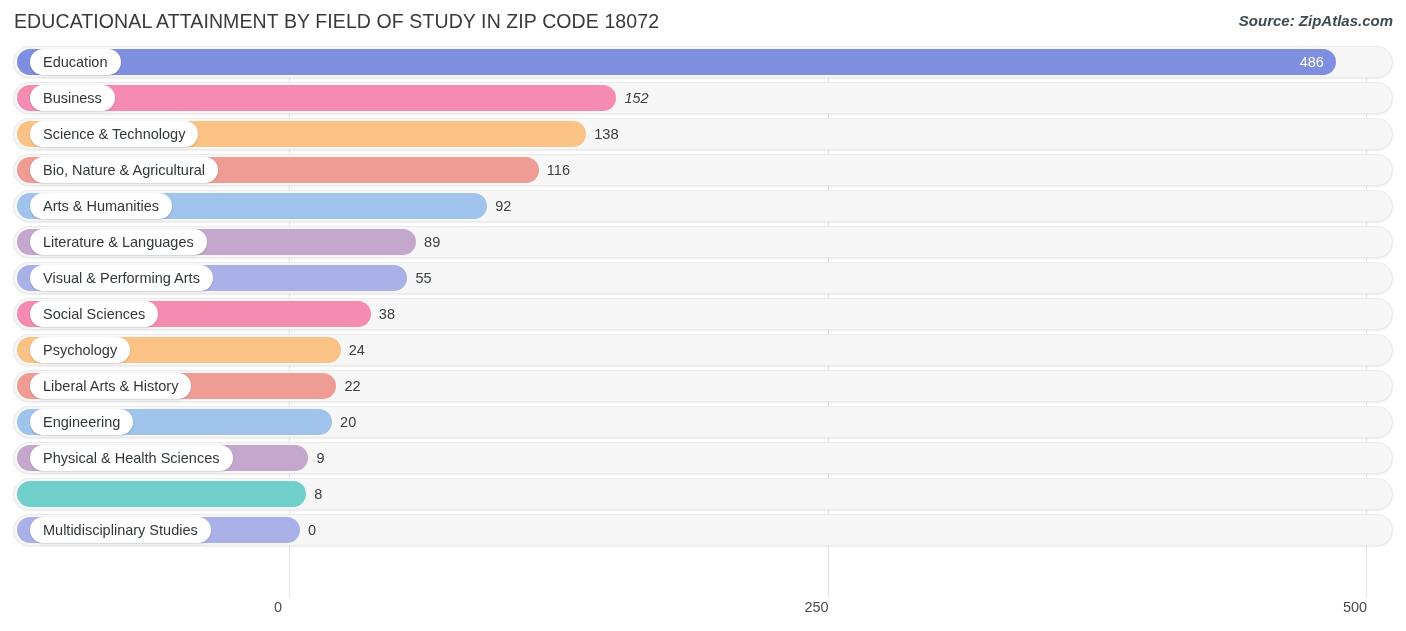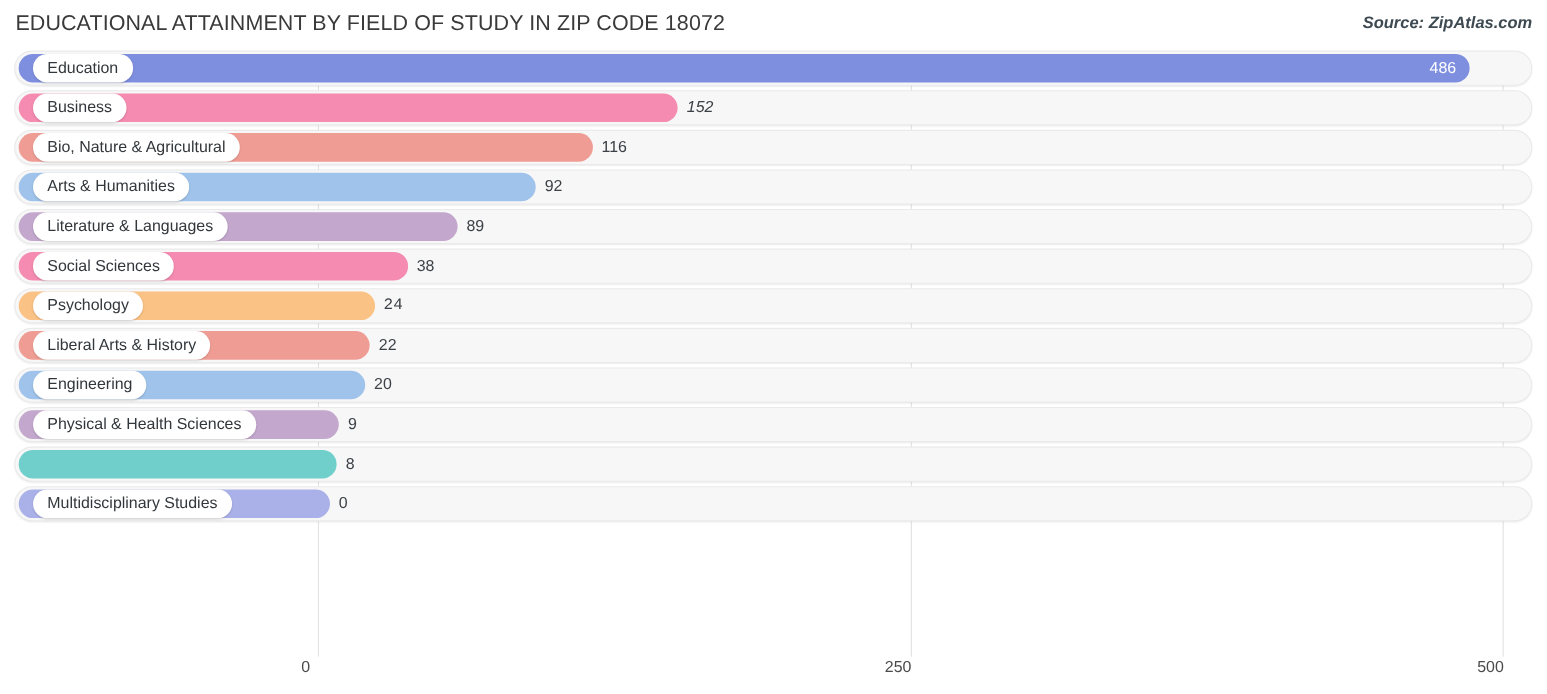--- a/index.html
+++ b/index.html
@@ -167,20 +167,28 @@
         <div class="row">
           <div class="track"></div>
           <div class="bar" style="width: 599.408px; background: rgb(245, 139, 176);"></div>
           <div class="label-pill">
             <span>Business</span>
           </div>
           <div class="value-out" style="left: 624.408px; font-style: italic;">152</div>
         </div>
         <div class="row">
           <div class="track"></div>
+          <div class="bar" style="width: 569.252px; background: rgb(251, 194, 133);"></div>
+          <div class="label-pill">
+            <span>Science &amp; Technology</span>
+          </div>
+          <div class="value-out" style="left: 594.252px;">138</div>
+        </div>
+        <div class="row">
+          <div class="track"></div>
           <div class="bar" style="width: 521.864px; background: rgb(239, 157, 148);"></div>
           <div class="label-pill">
             <span>Bio, Nature &amp; Agricultural</span>
           </div>
           <div class="value-out" style="left: 546.864px;">116</div>
         </div>
         <div class="row">
           <div class="track"></div>
           <div class="bar" style="width: 470.168px; background: rgb(159, 195, 234);"></div>
           <div class="label-pill">
@@ -191,33 +199,41 @@
         <div class="row">
           <div class="track"></div>
           <div class="bar" style="width: 399.086px; background: rgb(195, 167, 205);"></div>
           <div class="label-pill">
             <span>Literature &amp; Languages</span>
           </div>
           <div class="value-out" style="left: 424.086px;">89</div>
         </div>
         <div class="row">
           <div class="track"></div>
+          <div class="bar" style="width: 390.47px; background: rgb(170, 177, 232);"></div>
+          <div class="label-pill">
+            <span>Visual &amp; Performing Arts</span>
+          </div>
+          <div class="value-out" style="left: 415.47px;">55</div>
+        </div>
+        <div class="row">
+          <div class="track"></div>
           <div class="bar" style="width: 353.852px; background: rgb(245, 139, 176);"></div>
           <div class="label-pill">
             <span>Social Sciences</span>
           </div>
           <div class="value-out" style="left: 378.852px;">38</div>
         </div>
         <div class="row">
           <div class="track"></div>
           <div class="bar" style="width: 323.696px; background: rgb(251, 194, 133);"></div>
           <div class="label-pill">
             <span>Psychology</span>
           </div>
-          <div class="value-out" style="left: 348.696px; font-family: Liberation Mono, monospace;">24</div>
+          <div class="value-out" style="left: 348.696px;">24</div>
         </div>
         <div class="row">
           <div class="track"></div>
           <div class="bar" style="width: 319.388px; background: rgb(239, 157, 148);"></div>
           <div class="label-pill">
             <span>Liberal Arts &amp; History</span>
           </div>
           <div class="value-out" style="left: 344.388px;">22</div>
         </div>
         <div class="row">

